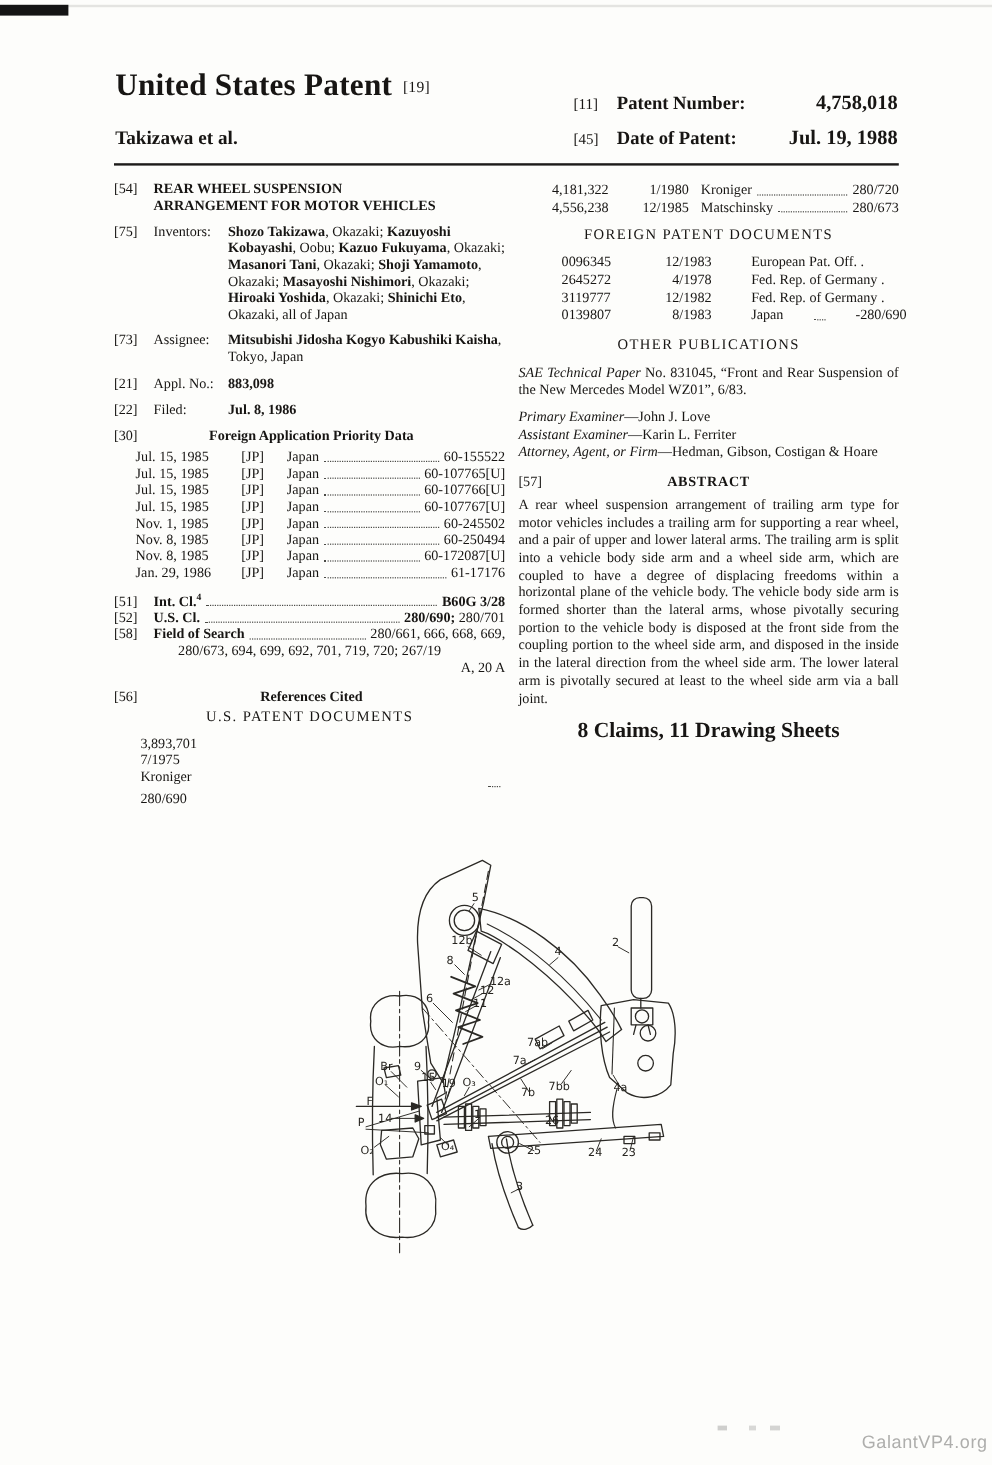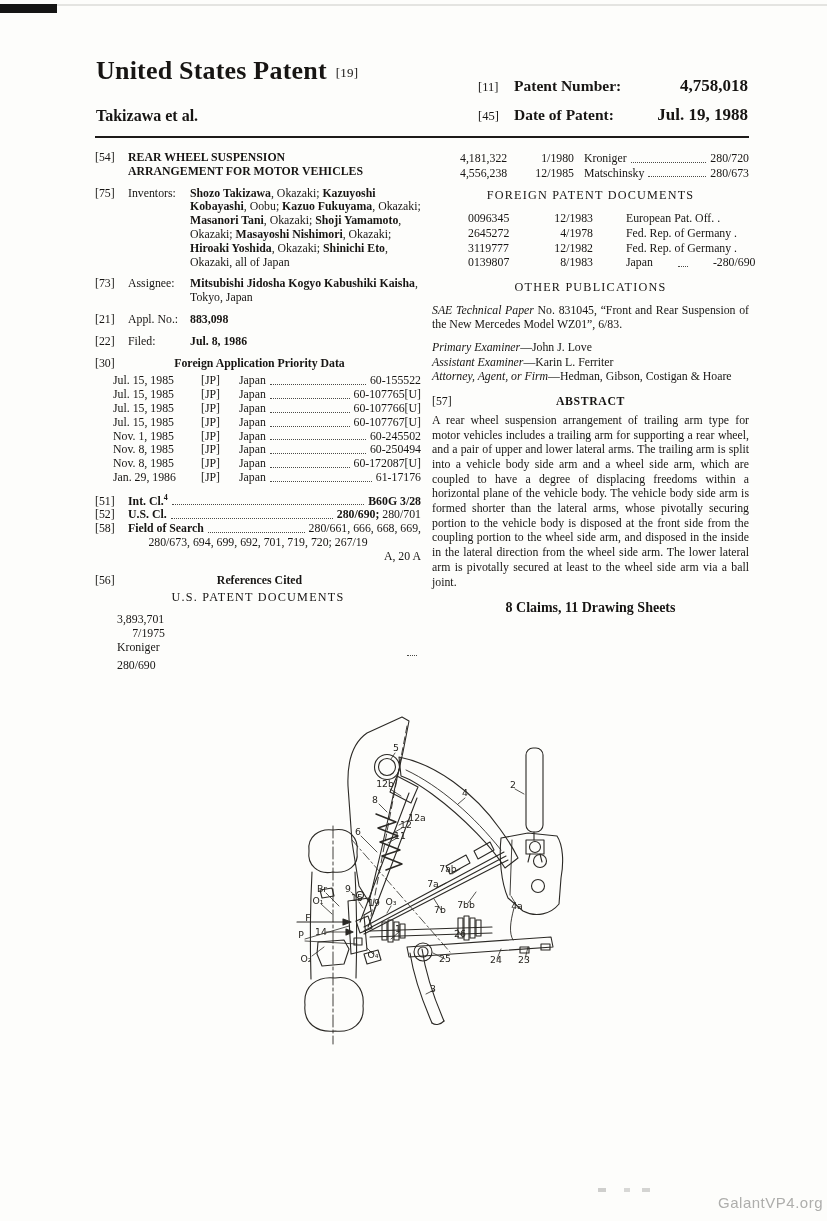--- a/index.html
+++ b/index.html
@@ -33,21 +33,21 @@
   .center{text-align:center;}
   .just{text-align:justify;}
   sup{font-size:8px;}
   
   .invlabel{width:62px;flex:none;}
   .prow{display:flex;align-items:baseline;padding-left:18px;}
   .prow .pd{width:88px;flex:none;}
   .prow .pc{width:38px;flex:none;}
   .refrow{display:flex;align-items:baseline;padding-left:22px;flex-direction:column;}
   .refrow .rn{width:70px;flex:none;}
-  .refrow .rd{width:48px;flex:none;text-align:right;padding-right:10px;}
+  .refrow .rd{width:48px;flex:none;text-align:left;padding-right:10px;}
   
   .usrow{display:flex;align-items:baseline;padding-left:28px;}
   .usrow .rn{width:66px;flex:none;}
   .usrow .rd{width:48px;flex:none;text-align:right;padding-right:10px;}
   .frow{display:flex;align-items:baseline;padding-left:36px;gap:21px;}
   .frow .rn{width:58px;flex:none;}
   .frow .rd{width:46px;flex:none;text-align:right;padding-right:12px;}
   .gap4{height:4px;} .gap6{height:6px;} .gap8{height:8px;} .gap10{height:10px;} .gap12{height:12px;}
   .caps-head{letter-spacing:1.2px;font-size:12.2px;}
   
@@ -277,21 +277,21 @@
     <div><span style="font-style: italic;">Attorney, Agent, or Firm</span><span>—Hedman, Gibson, Costigan &amp; Hoare</span></div>
     <div class="gap10"></div>
 
     <div class="row">
       <span class="brkc">[57]</span>
       <span class="b center" style="flex:1;padding-right:33px;letter-spacing:.6px">ABSTRACT</span>
     </div>
     <div class="gap4"></div>
     <div class="just">A rear wheel suspension arrangement of trailing arm type for motor vehicles includes a trailing arm for supporting a rear wheel, and a pair of upper and lower lateral arms. The trailing arm is split into a vehicle body side arm and a wheel side arm, which are coupled to have a degree of displacing freedoms within a horizontal plane of the vehicle body. The vehicle body side arm is formed shorter than the lateral arms, whose pivotally securing portion to the vehicle body is disposed at the front side from the coupling portion to the wheel side arm, and disposed in the inside in the lateral direction from the wheel side arm. The lower lateral arm is pivotally secured at least to the wheel side arm via a ball joint.</div>
     <div class="gap12"></div>
-    <div class="center b" style="font-size:14px">8 Claims, 11 Drawing Sheets</div>
+    <div class="center b" style="font-size:18px">8 Claims, 11 Drawing Sheets</div>
   </div>
 
   <svg class="drawing" width="320" height="370" viewBox="0 0 320 370">
     <g fill="none" stroke="#2b2925" stroke-width="1.1" stroke-linejoin="round" stroke-linecap="round">
 
       <g>
         <path d="M142,27 L149,31 L143,62 L135,97 L122,157 L109,212 L99,196 L92,152 L88,96 C87,70 94,52 107,43 Z"></path>
         <path d="M147,36 L111,226" stroke-dasharray="7,4" stroke-width="0.9"></path>
         <path d="M92,150 L190,262" stroke-dasharray="9,3,2,3" stroke-width="0.8"></path>
       </g>

